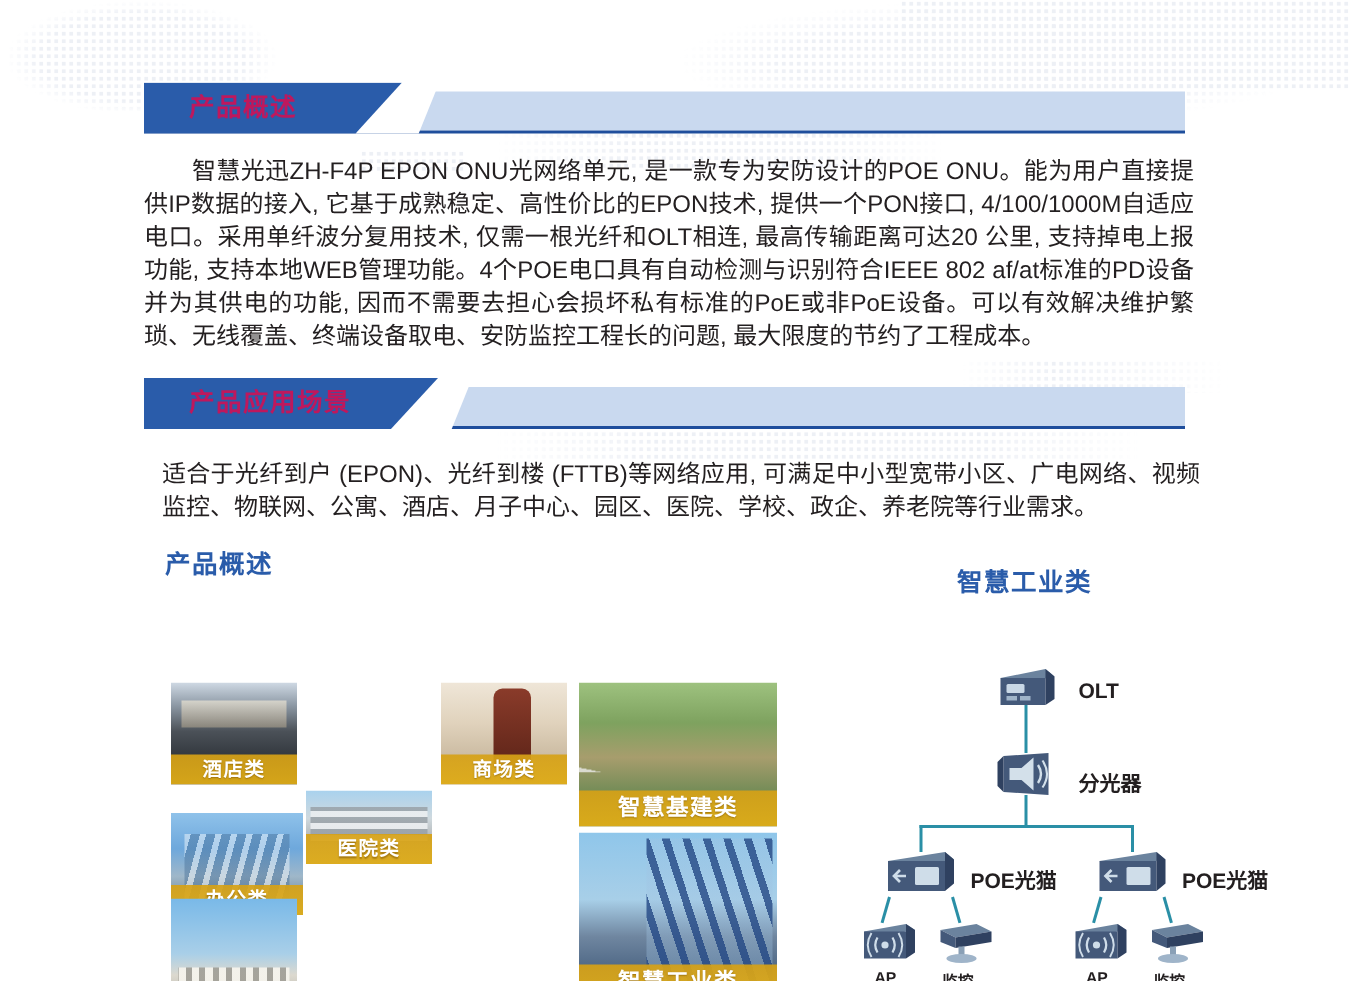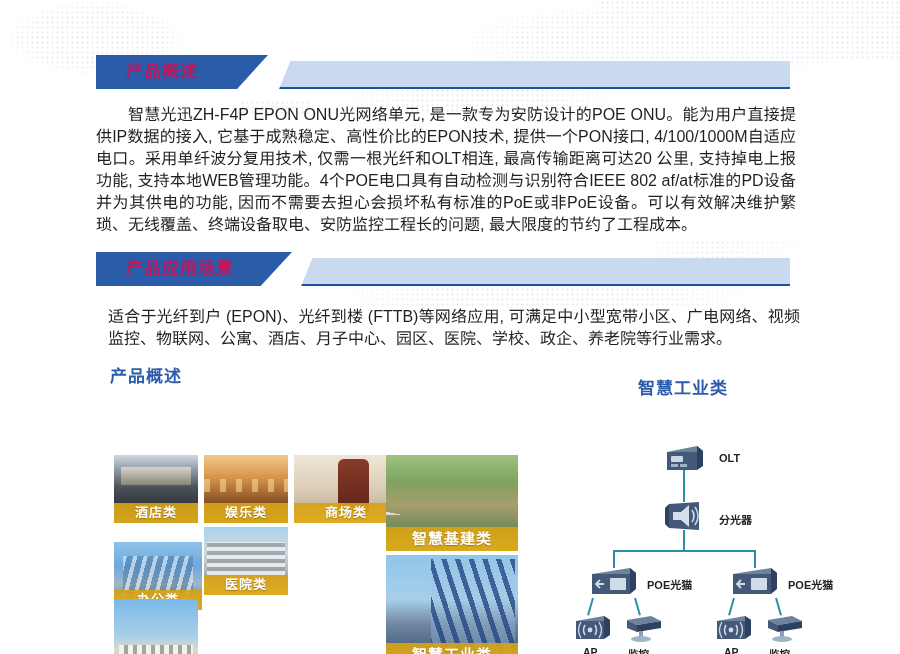--- a/index.html
+++ b/index.html
@@ -182,21 +182,21 @@
     position: absolute;
     background: #2a8fa6;
   }
   .topo-link.v { width: 2px; }
   .topo-link.h { height: 2px; }
   .node {
     position: absolute;
   }
   .node-label {
     position: absolute;
-    font-size: 11px;
+    font-size: 14px;
     font-weight: bold;
     color: #231f20;
     white-space: nowrap;
   }
   .node-label.small { font-size: 10.5px; }
 </style>
 </head>
 <body>
 
 <div class="bg-watermark">
@@ -237,36 +237,32 @@
 
 <div class="sub-heading" style="left:638px; top:374px;">智慧工业类</div>
 
 <div class="scenario-grid">
 
   <div class="cell" style="left:0px;   top:0px;   width:84px; height:68px;">
     <div class="photo ph-hotel"></div>
     <div class="cap">酒店类</div>
   </div>
 
-  <div class="cell" style="left:90px;  top:0px;   width:84px; height:68px;">
-    <div class="photo ph-ent"></div>
-    <div class="cap">娱乐类</div>
-  </div>
-
-  <div class="cell" style="left:180px; top:0px;   width:84px; height:68px;padding-left:20px;">
+
+  <div class="cell" style="left:180px; top:0px;   width:84px; height:68px;">
     <div class="photo ph-mall"></div>
     <div class="cap">商场类</div>
   </div>
 
   <div class="cell" style="left:0px;   top:87px;  width:88px; height:68px;">
     <div class="photo ph-office"></div>
     <div class="cap">办公类</div>
   </div>
 
-  <div class="cell" style="left:90px;  top:72px;  width:84px; height:68px;">
+  <div class="cell" style="left:90px;  top:72px;  width:84px; height:49px;">
     <div class="photo ph-hospital"></div>
     <div class="cap">医院类</div>
   </div>
 
 
   <div class="cell" style="left:0px;   top:144px; width:84px; height:88px;">
     <div class="photo ph-gov"></div>
     <div class="cap">政务类</div>
   </div>
 

